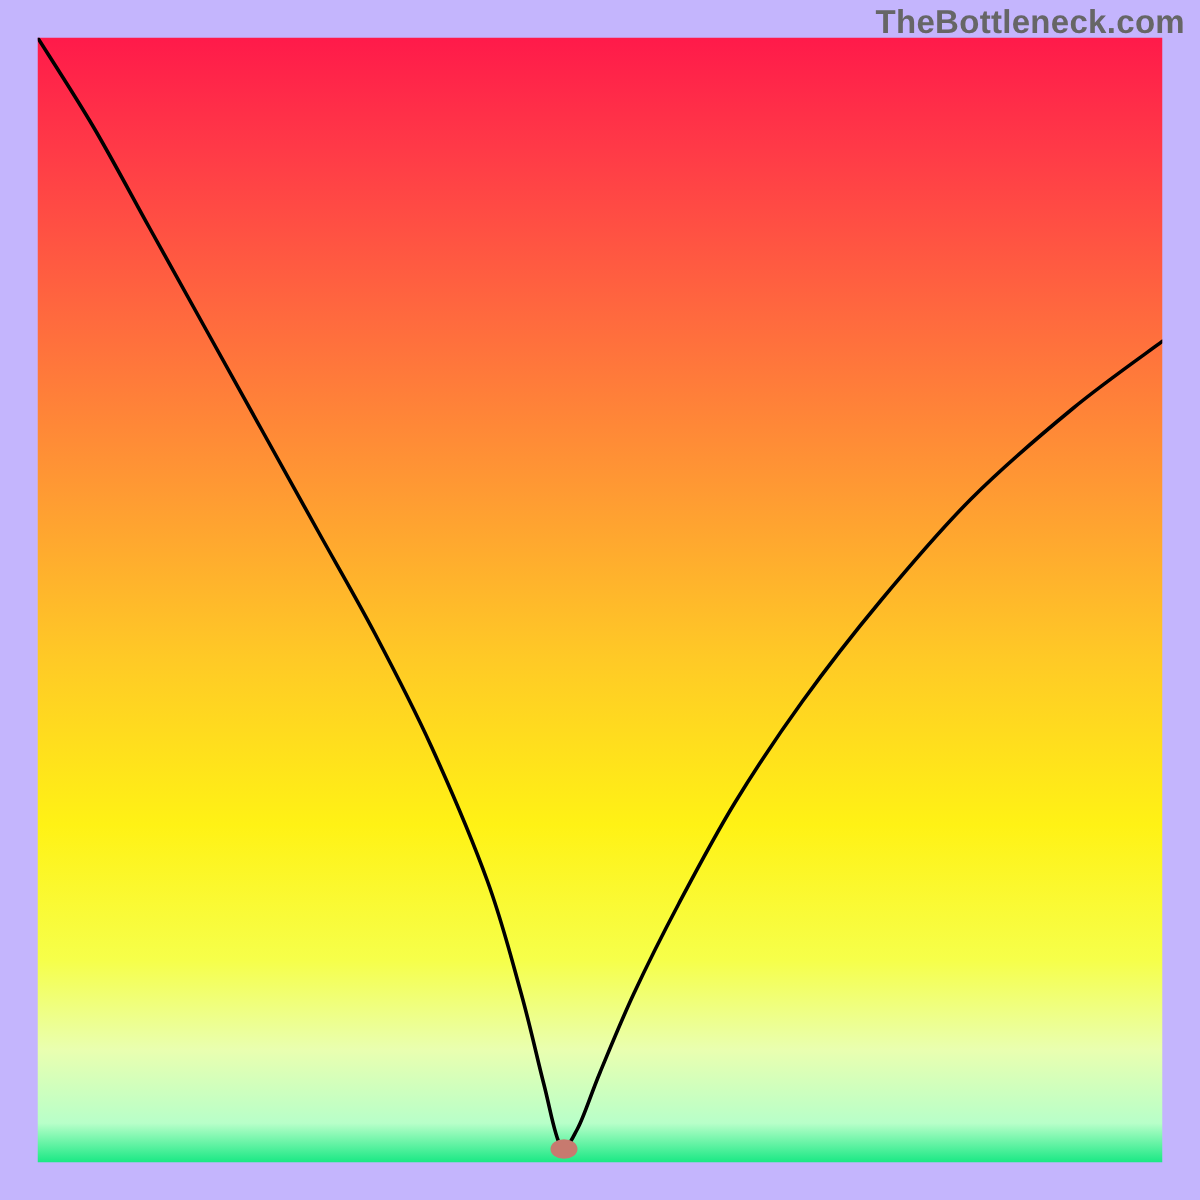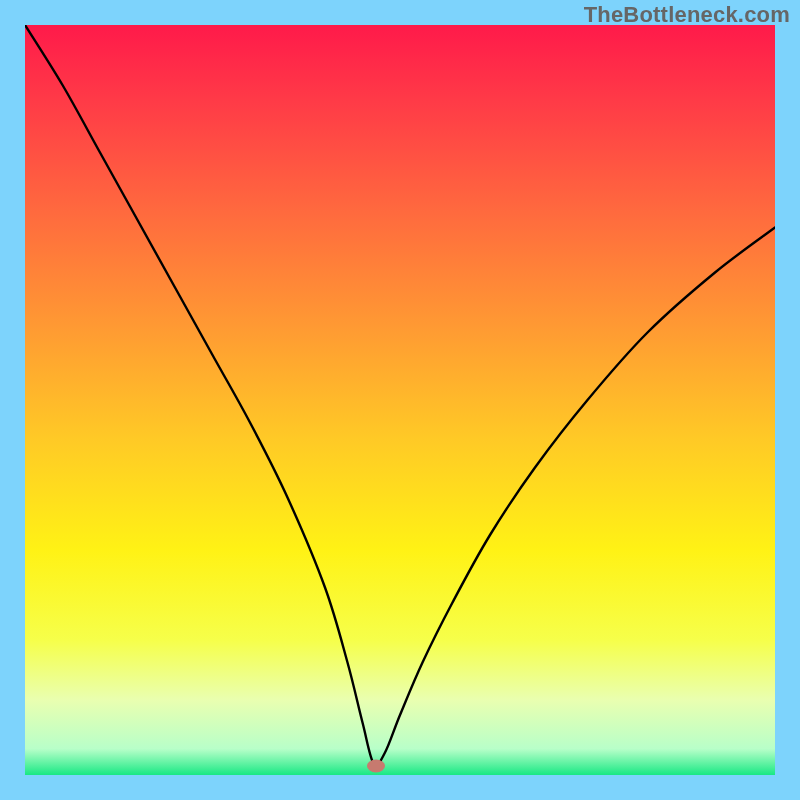--- a/index.html
+++ b/index.html
@@ -7,21 +7,21 @@
     padding: 0;
     width: 800px;
     height: 800px;
     background: #000;
     overflow: hidden;
   }
   .frame {
     position: relative;
     width: 800px;
     height: 800px;
-    background: #7dd3fc;
+    background: #c4b5fd;
   }
   .watermark {
     position: absolute;
     top: 2px;
     right: 10px;
     font-family: Arial, Helvetica, sans-serif;
     font-size: 22px;
     font-weight: 600;
     color: #666;
     letter-spacing: 0.2px;

